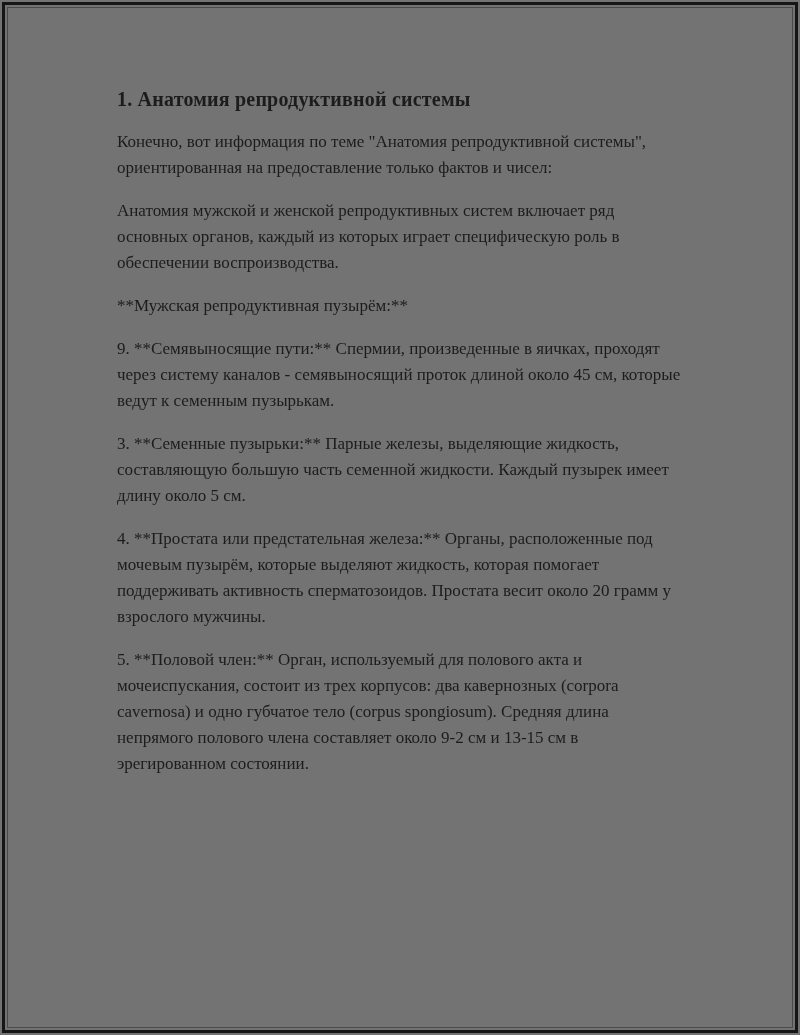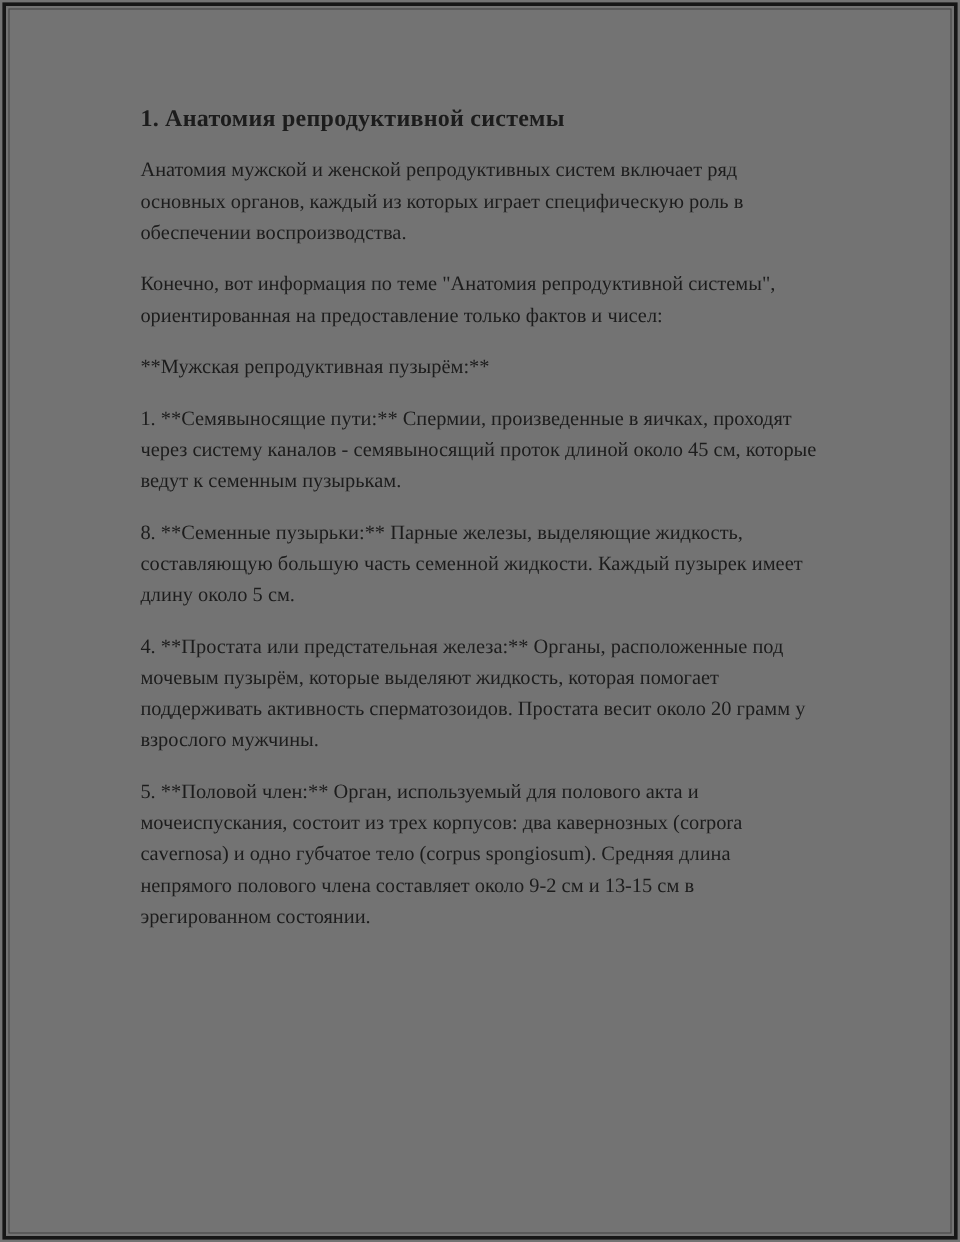--- a/index.html
+++ b/index.html
@@ -51,28 +51,28 @@
 </head>
 <body>
 
 <div class="page">
   <div class="frame-outer"></div>
   <div class="frame-inner"></div>
 
   <div class="content">
     <h1 class="doc-title">1. Анатомия репродуктивной системы</h1>
 
+    <p class="doc-para">Конечно, вот информация по теме "Анатомия репродуктивной системы", ориентированная на предоставление только фактов и чисел:</p>
+
     <p class="doc-para">Анатомия мужской и женской репродуктивных систем включает ряд основных органов, каждый из которых играет специфическую роль в обеспечении воспроизводства.</p>
-
-    <p class="doc-para">Конечно, вот информация по теме "Анатомия репродуктивной системы", ориентированная на предоставление только фактов и чисел:</p>
 
     <p class="doc-para">**Мужская репродуктивная пузырём:**</p>
 
 
-    <p class="doc-para">1. **Семявыносящие пути:** Спермии, произведенные в яичках, проходят через систему каналов - семявыносящий проток длиной около 45 см, которые ведут к семенным пузырькам.</p>
+    <p class="doc-para">9. **Семявыносящие пути:** Спермии, произведенные в яичках, проходят через систему каналов - семявыносящий проток длиной около 45 см, которые ведут к семенным пузырькам.</p>
 
-    <p class="doc-para">8. **Семенные пузырьки:** Парные железы, выделяющие жидкость, составляющую большую часть семенной жидкости. Каждый пузырек имеет длину около 5 см.</p>
+    <p class="doc-para">3. **Семенные пузырьки:** Парные железы, выделяющие жидкость, составляющую большую часть семенной жидкости. Каждый пузырек имеет длину около 5 см.</p>
 
     <p class="doc-para">4. **Простата или предстательная железа:** Органы, расположенные под мочевым пузырём, которые выделяют жидкость, которая помогает поддерживать активность сперматозоидов. Простата весит около 20 грамм у взрослого мужчины.</p>
 
     <p class="doc-para">5. **Половой член:** Орган, используемый для полового акта и мочеиспускания, состоит из трех корпусов: два кавернозных (corpora cavernosa) и одно губчатое тело (corpus spongiosum). Средняя длина непрямого полового члена составляет около 9-2 см и 13-15 см в эрегированном состоянии.</p>
   </div>
 </div>
 
 </body></html>

